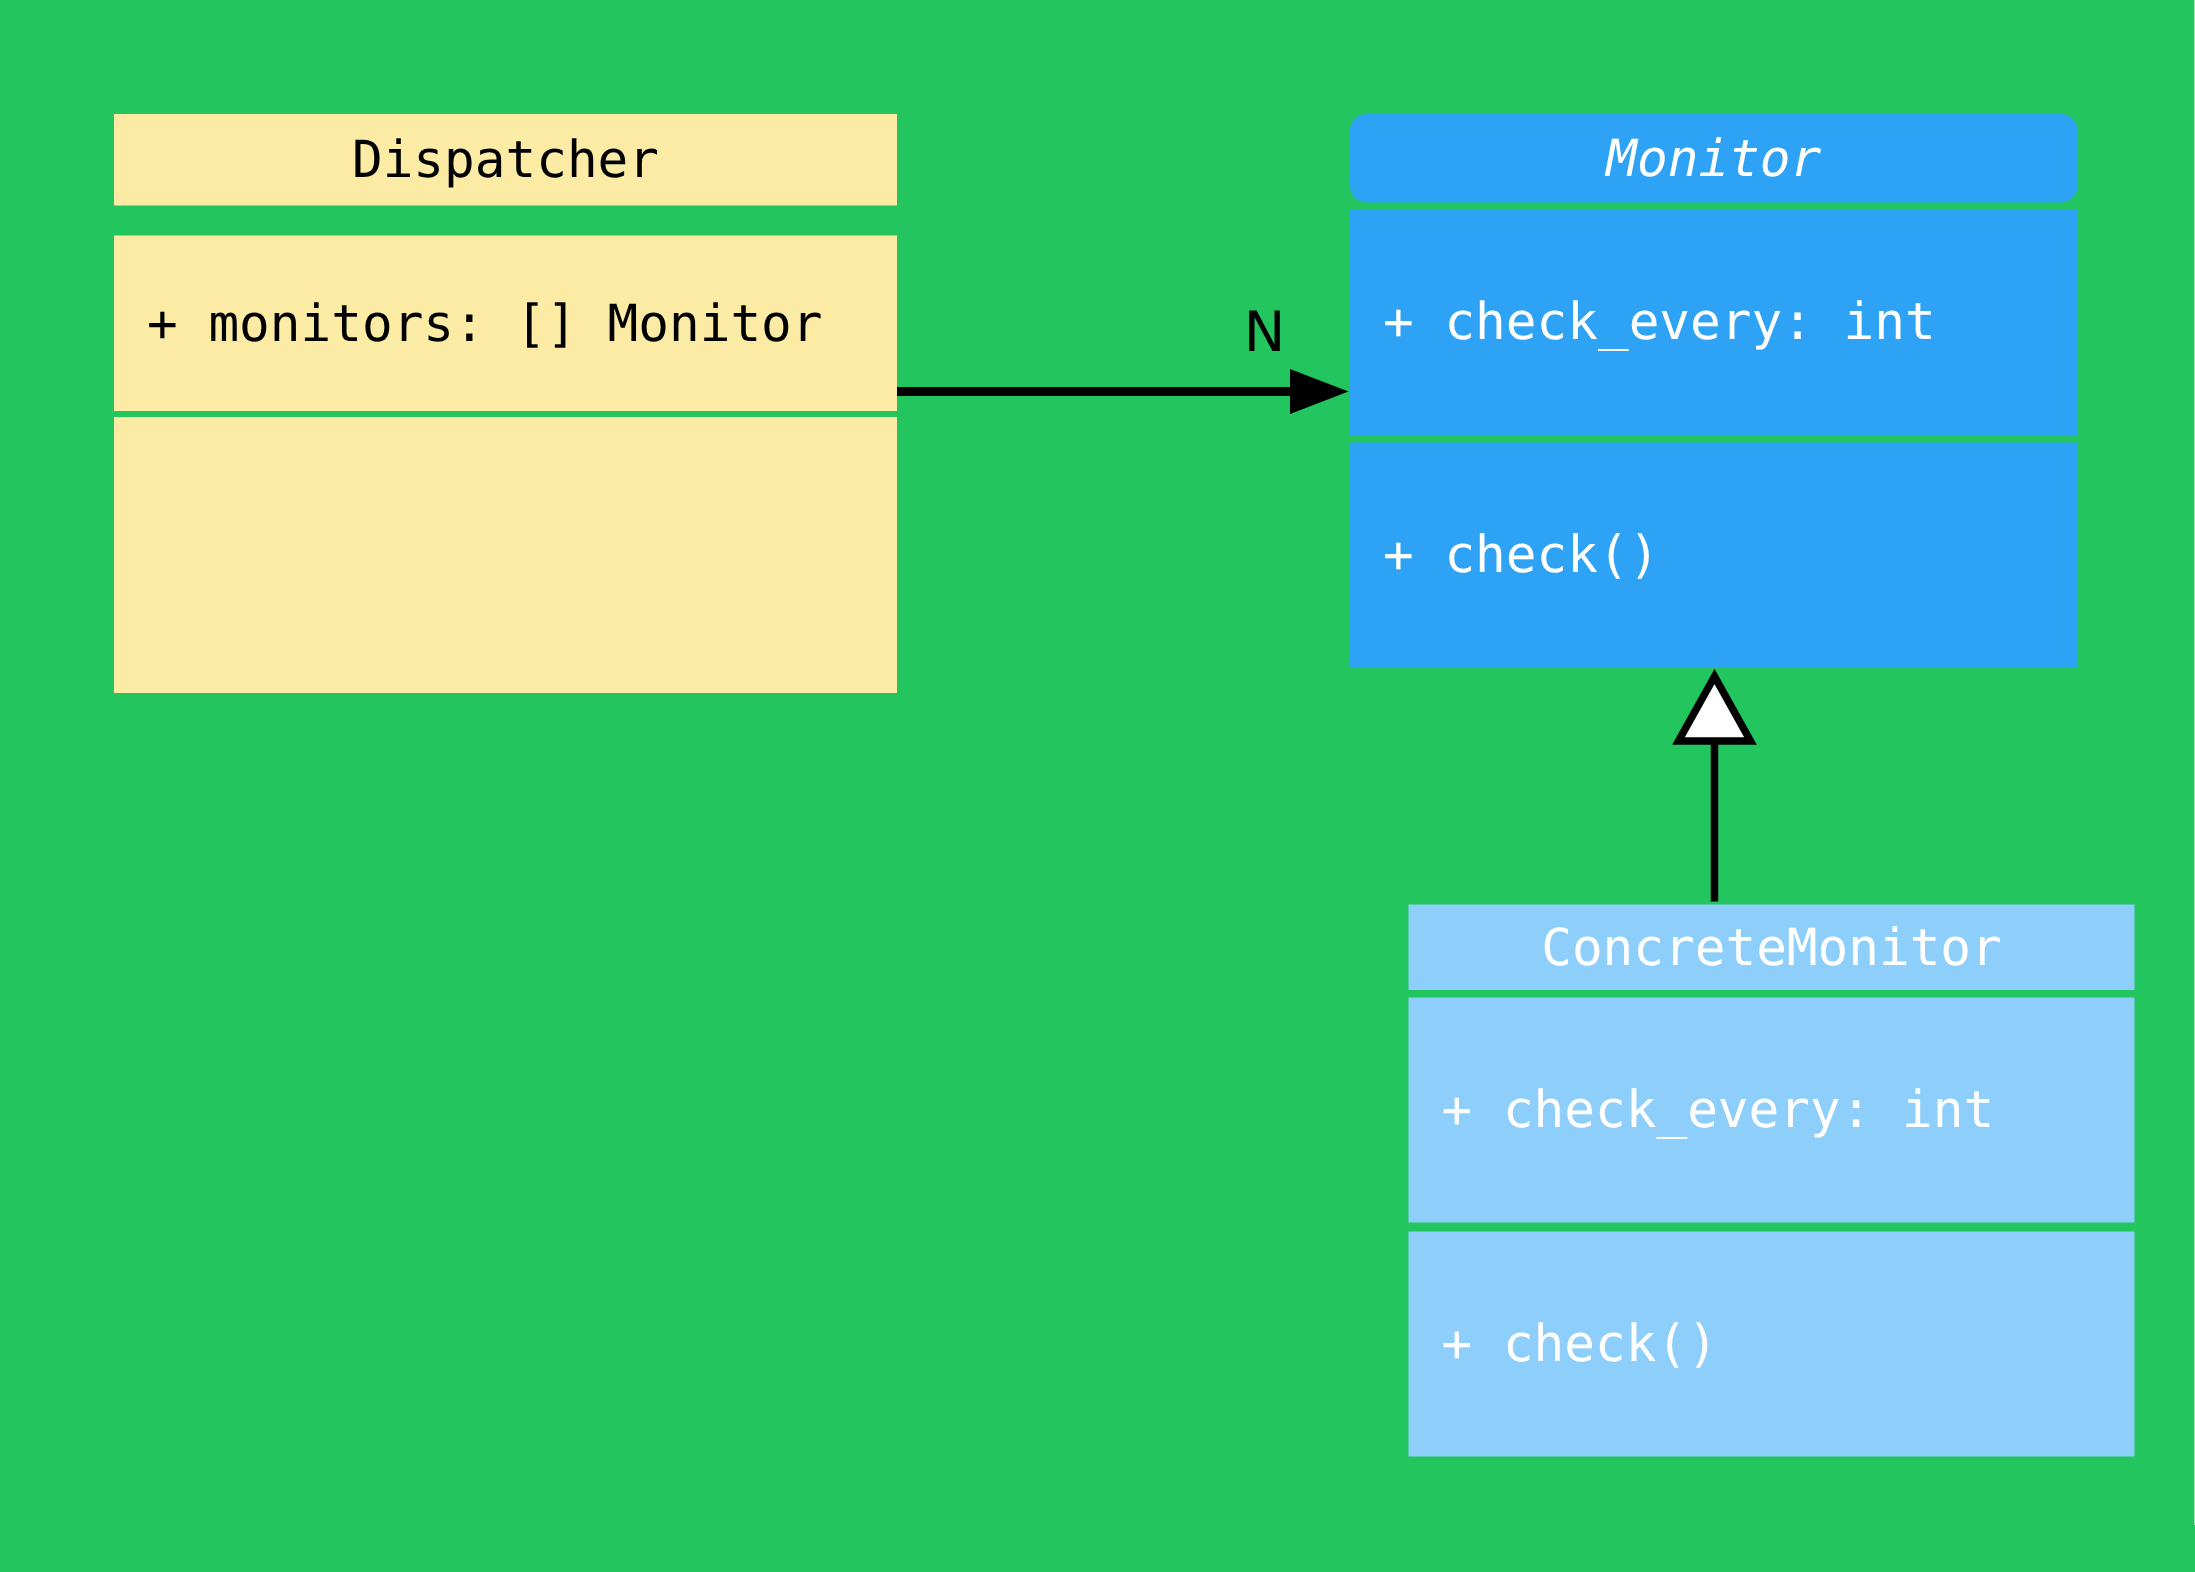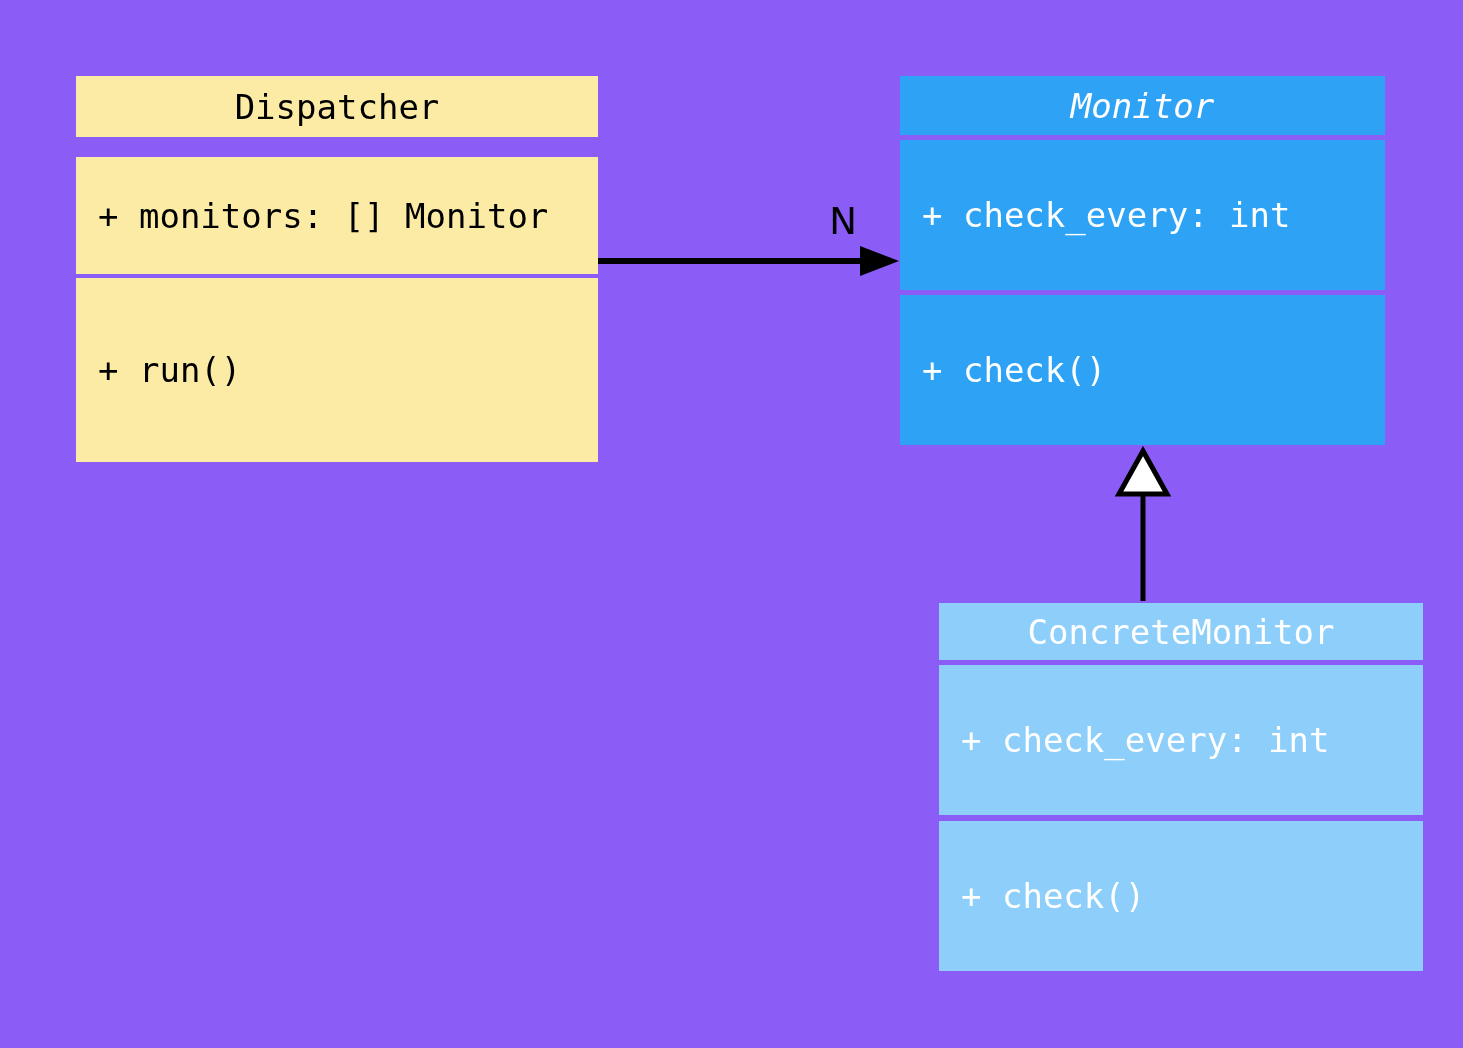--- a/index.html
+++ b/index.html
@@ -4,21 +4,21 @@
 <style>
   html, body {
     margin: 0;
     padding: 0;
     background: #ffffff;
   }
   .canvas {
     position: relative;
     width: 1463px;
     height: 1048px;
-    background: #8b5cf6;
+    background: #22c55e;
     font-family: "DejaVu Sans Mono", "Liberation Mono", monospace;
     overflow: hidden;
   }
 
   
   .class-box {
     position: absolute;
     display: flex;
     flex-direction: column;
   }
@@ -43,21 +43,21 @@
   
   .dispatcher { left: 76px; top: 76px; width: 522px; }
   .dispatcher .sec { background: #FBEBA5; color: #000000; }
   .dispatcher .title   { height: 61px; }
   .dispatcher .attrs   { height: 117px; margin-top: 20px; }
   .dispatcher .methods { height: 184px; margin-top: 4px; }
 
   
   .monitor { left: 900px; top: 76px; width: 485px; }
   .monitor .sec { background: #2EA3F5; color: #ffffff; }
-  .monitor .title   { height: 59px; font-style: italic; }
+  .monitor .title   { height: 59px; font-style: italic; border-radius: 11px; }
   .monitor .attrs   { height: 150px; margin-top: 5px; }
   .monitor .methods { height: 150px; margin-top: 5px; }
 
   
   .concrete-monitor { left: 901px; top: 603px; width: 484px; padding-left: 38px; }
   .concrete-monitor .sec { background: #8DCFFA; color: #ffffff; }
   .concrete-monitor .title   { height: 57px; }
   .concrete-monitor .attrs   { height: 150px; margin-top: 5px; }
   .concrete-monitor .methods { height: 150px; margin-top: 6px; }
 
@@ -86,21 +86,20 @@
 <body>
 
 <div class="canvas">
 
   <div class="class-box dispatcher">
     <div class="sec title">Dispatcher</div>
     <div class="sec body attrs">
       <span class="line">+ monitors: [] Monitor</span>
     </div>
     <div class="sec body methods">
-      <span class="line">+ run()</span>
     </div>
   </div>
 
   <div class="class-box monitor">
     <div class="sec title">Monitor</div>
     <div class="sec body attrs">
       <span class="line">+ check_every: int</span>
     </div>
     <div class="sec body methods">
       <span class="line">+ check()</span>

